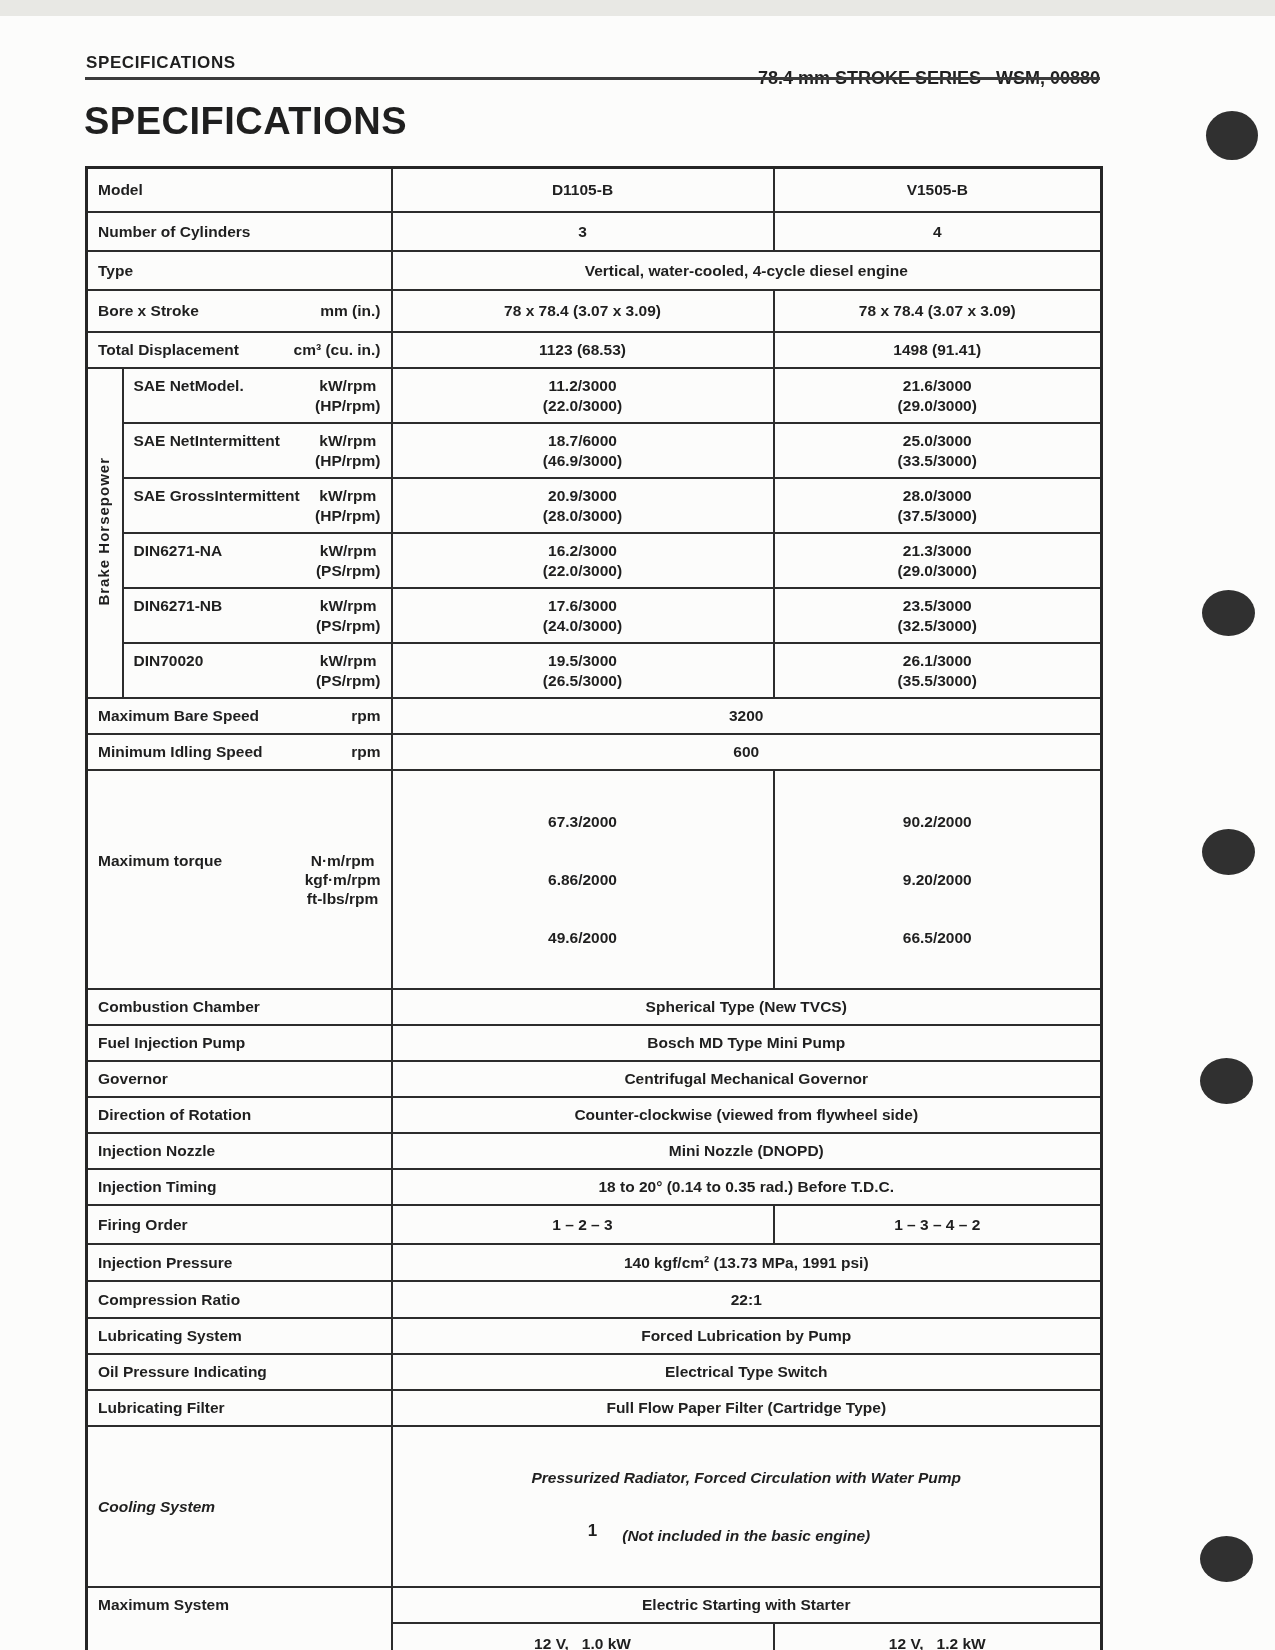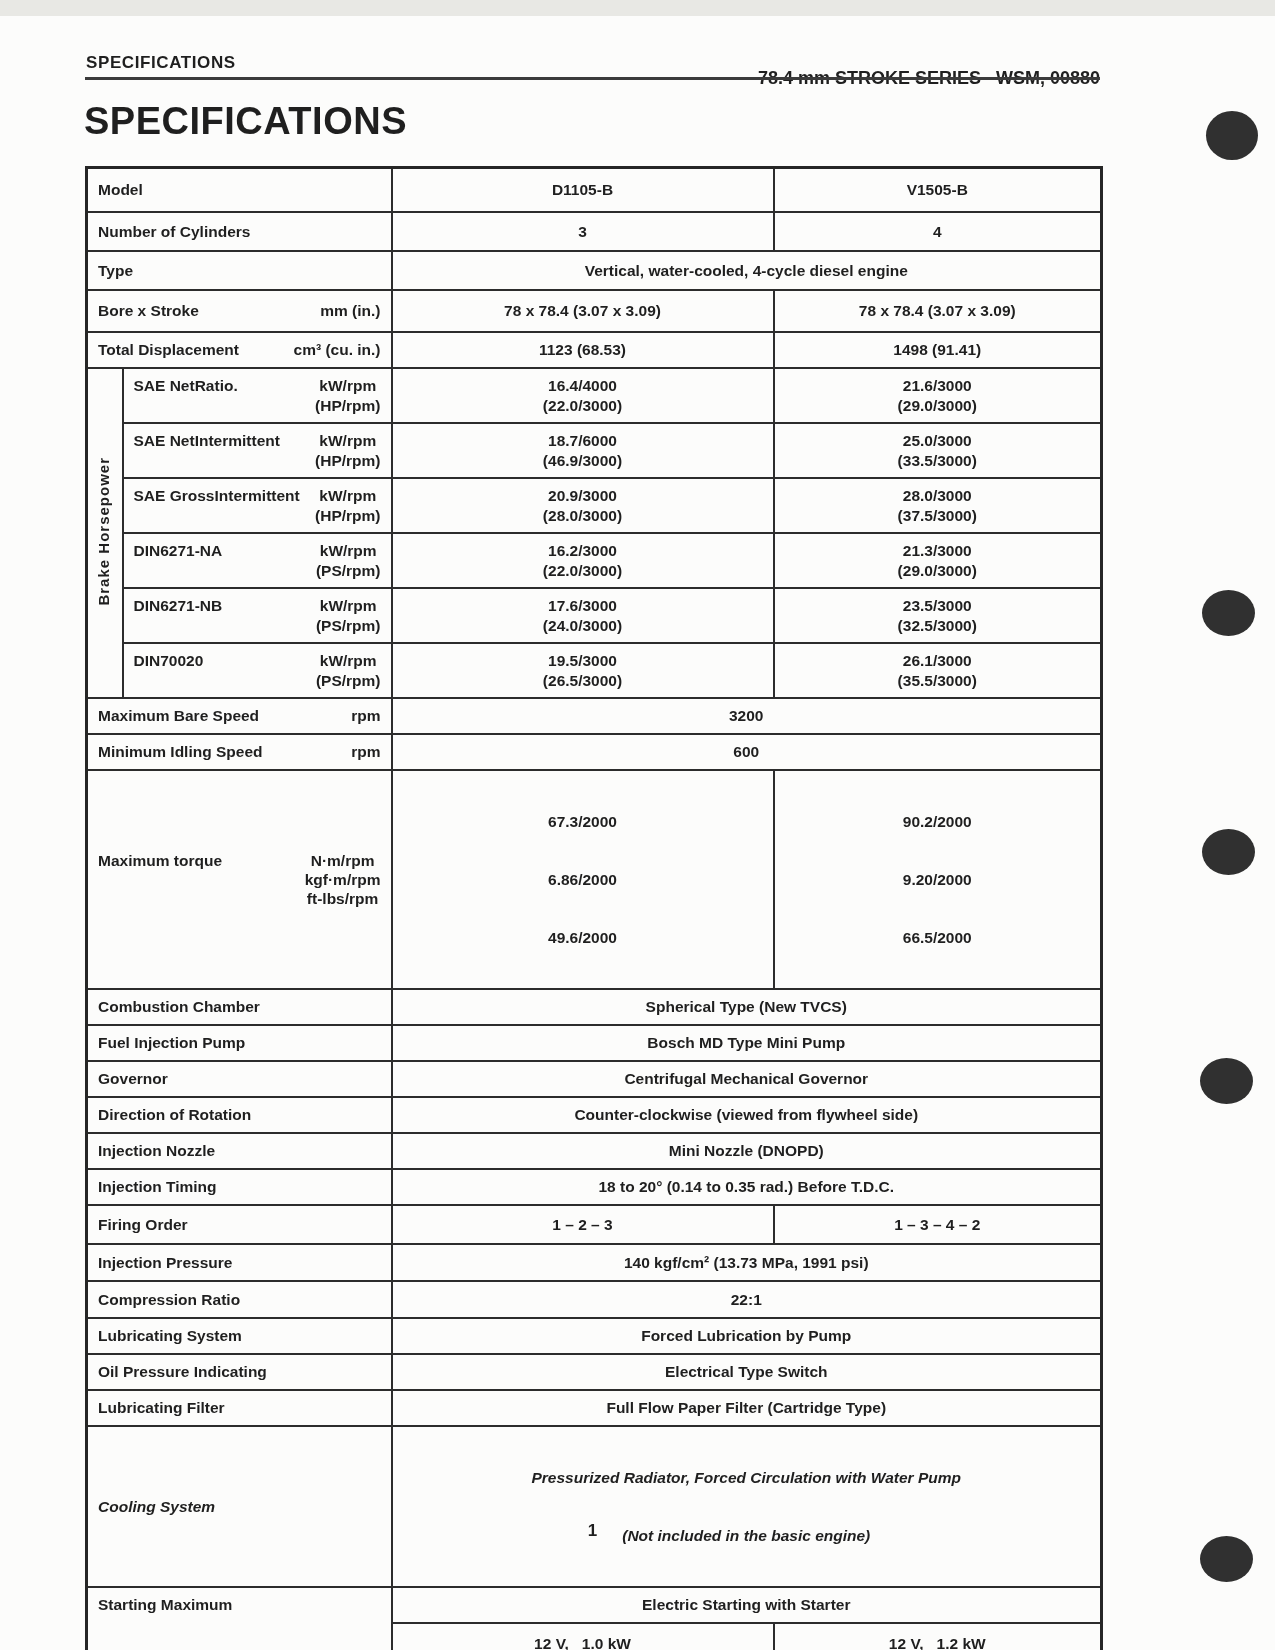--- a/index.html
+++ b/index.html
@@ -115,29 +115,29 @@
     </tr>
 
     <tr class="r-bh">
       <td class="vlab" rowspan="6">
         <span class="vtext">Brake Horsepower</span>
       </td>
       <td>
         <div class="lr top">
           <span class="namestack">
                 <span>SAE Net</span>
-                <span>Ratio.</span>
+                <span>Model.</span>
               </span>
           <span class="unitstack">
                 <span>kW/rpm</span>
                 <span>(HP/rpm)</span>
               </span>
         </div>
       </td>
-      <td class="val"><div>16.4/4000</div><div>(22.0/3000)</div></td>
+      <td class="val"><div>11.2/3000</div><div>(22.0/3000)</div></td>
       <td class="val"><div>21.6/3000</div><div>(29.0/3000)</div></td>
     </tr>
 
     <tr class="r-bh">
       <td>
         <div class="lr top">
           <span class="namestack">
                 <span>SAE Net</span>
                 <span>Intermittent</span>
               </span>
@@ -379,21 +379,21 @@
           </td>
       <td class="val" colspan="2">
         <div>Pressurized Radiator, Forced Circulation with Water Pump</div>
         <div>(Not included in the basic engine)</div>
       </td>
     </tr>
 
     <tr class="r-sm">
       <td colspan="2" rowspan="2" class="vtop">
             <div class="lr">
-              <span>Starting Maximum</span>
+              <span>Maximum System</span>
             </div>
           </td>
       <td class="val" colspan="2">Electric Starting with Starter</td>
     </tr>
     <tr class="r-lg">
       <td class="val">12 V,   1.0 kW</td>
       <td class="val">12 V,   1.2 kW</td>
     </tr>
 
     <tr class="r-sm">

